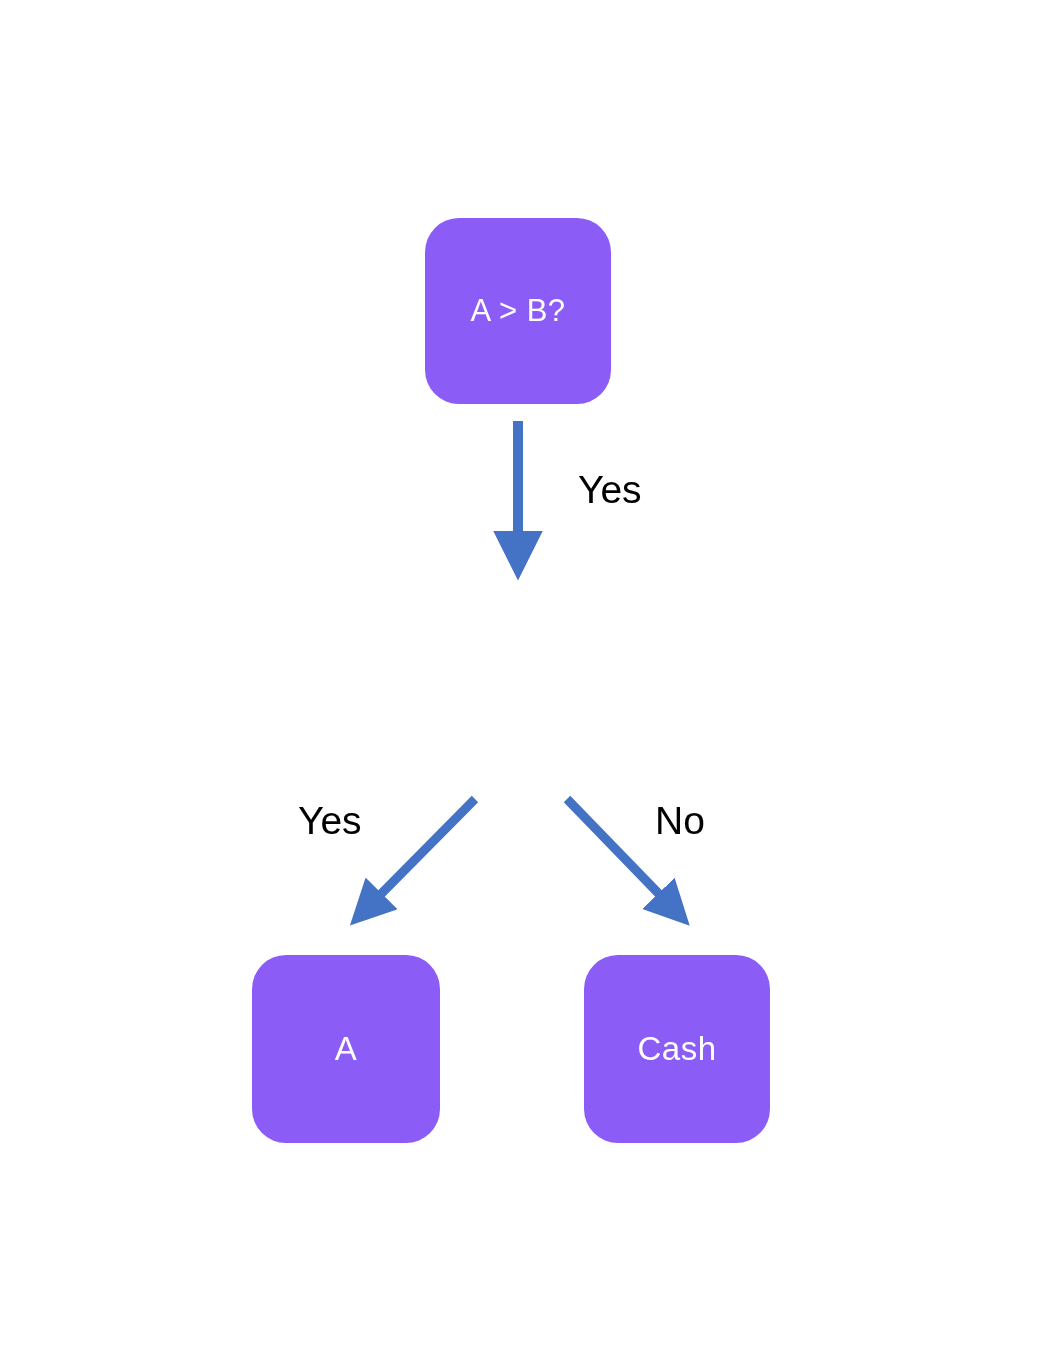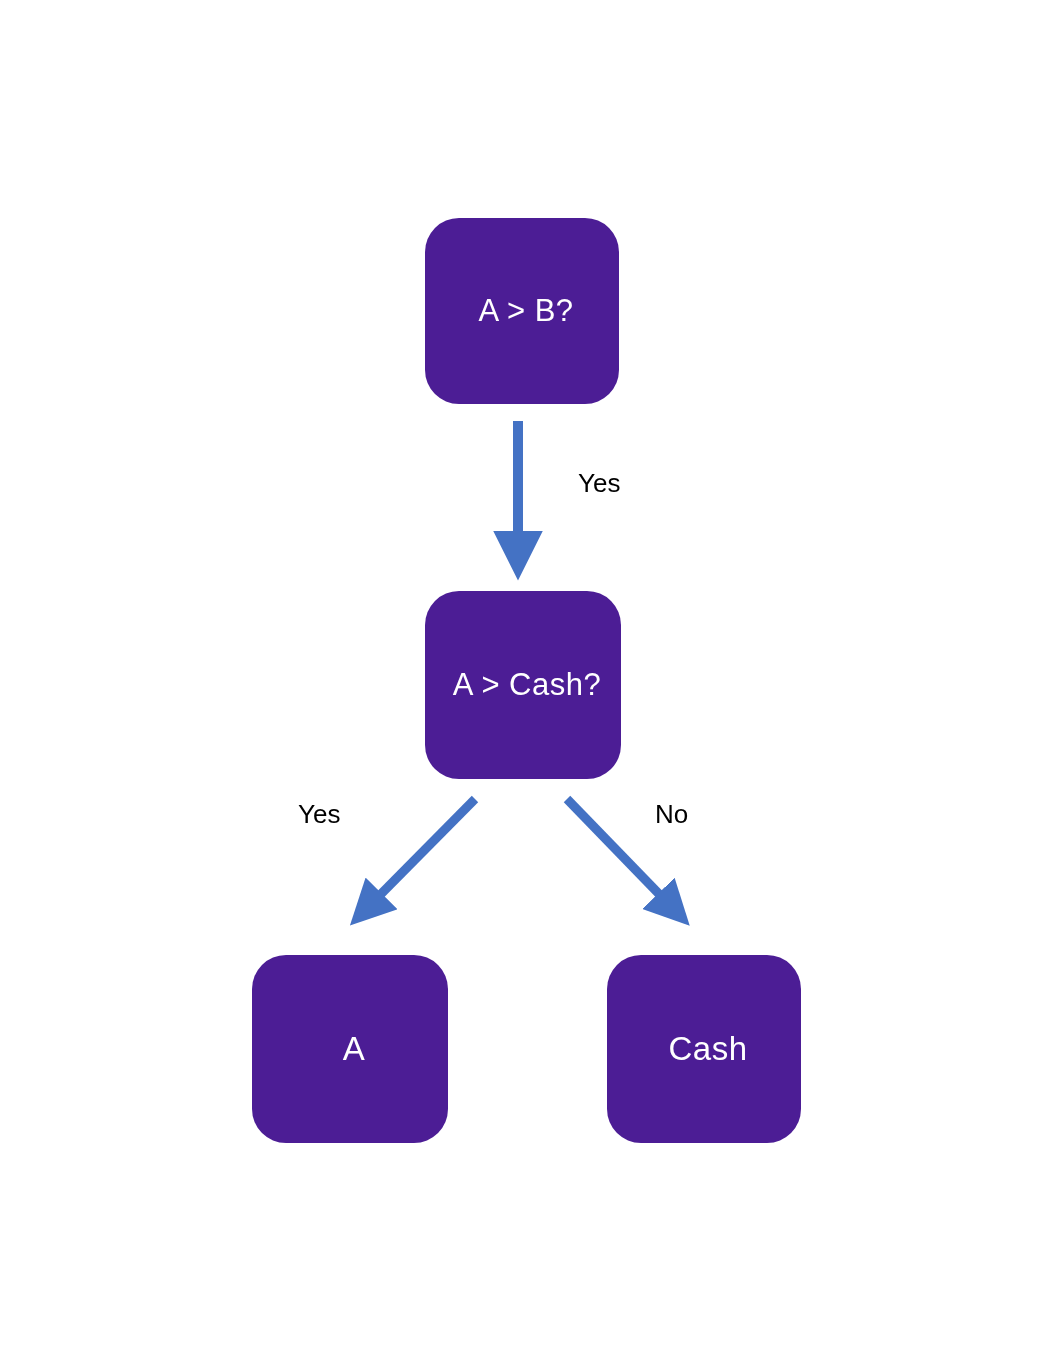--- a/index.html
+++ b/index.html
@@ -18,39 +18,38 @@
   .arrow-layer {
     position: absolute;
     left: 0;
     top: 0;
     width: 1048px;
     height: 1366px;
     pointer-events: none;
   }
   .node {
     position: absolute;
-    background: #4c1d95;
+    background: #8b5cf6;
     border-radius: 34px;
     display: flex;
     align-items: center;
     justify-content: center;
     color: #ffffff;
     font-size: 31px;
     letter-spacing: 0.5px;
-    padding-left: 8px;
   }
   .node-root   { left: 425px; top: 218px; width: 186px; height: 186px; }
   .node-mid    { left: 425px; top: 591px; width: 188px; height: 188px; }
   .node-left   { left: 252px; top: 955px; width: 188px; height: 188px; }
-  .node-right  { left: 607px; top: 955px; width: 186px; height: 188px; }
+  .node-right  { left: 584px; top: 955px; width: 186px; height: 188px; }
   .node-right .node-label, .node-left .node-label { font-size: 33px; }
   .edge-label {
     position: absolute;
     color: #000000;
-    font-size: 26px;
+    font-size: 39px;
     white-space: nowrap;
   }
   .edge-label-yes1 { left: 578px; top: 468px; }
   .edge-label-yes2 { left: 298px; top: 799px; }
   .edge-label-no   { left: 655px; top: 799px; }
 </style>
 </head>
 <body>
 
 <div class="canvas">
@@ -63,23 +62,20 @@
     </defs>
     <line x1="518" y1="421" x2="518" y2="533" stroke="#4472C4" stroke-width="10" marker-end="url(#arrowhead)"></line>
     <line x1="475" y1="799" x2="380" y2="895" stroke="#4472C4" stroke-width="9" marker-end="url(#arrowhead)"></line>
     <line x1="567" y1="799" x2="660" y2="895" stroke="#4472C4" stroke-width="9" marker-end="url(#arrowhead)"></line>
   </svg>
 
   <div class="node node-root">
     <span class="node-label">A &gt; B?</span>
   </div>
 
-  <div class="node node-mid">
-    <span class="node-label">A &gt; Cash?</span>
-  </div>
 
   <div class="node node-left">
     <span class="node-label">A</span>
   </div>
 
   <div class="node node-right">
     <span class="node-label">Cash</span>
   </div>
 
   <div class="edge-label edge-label-yes1">Yes</div>

